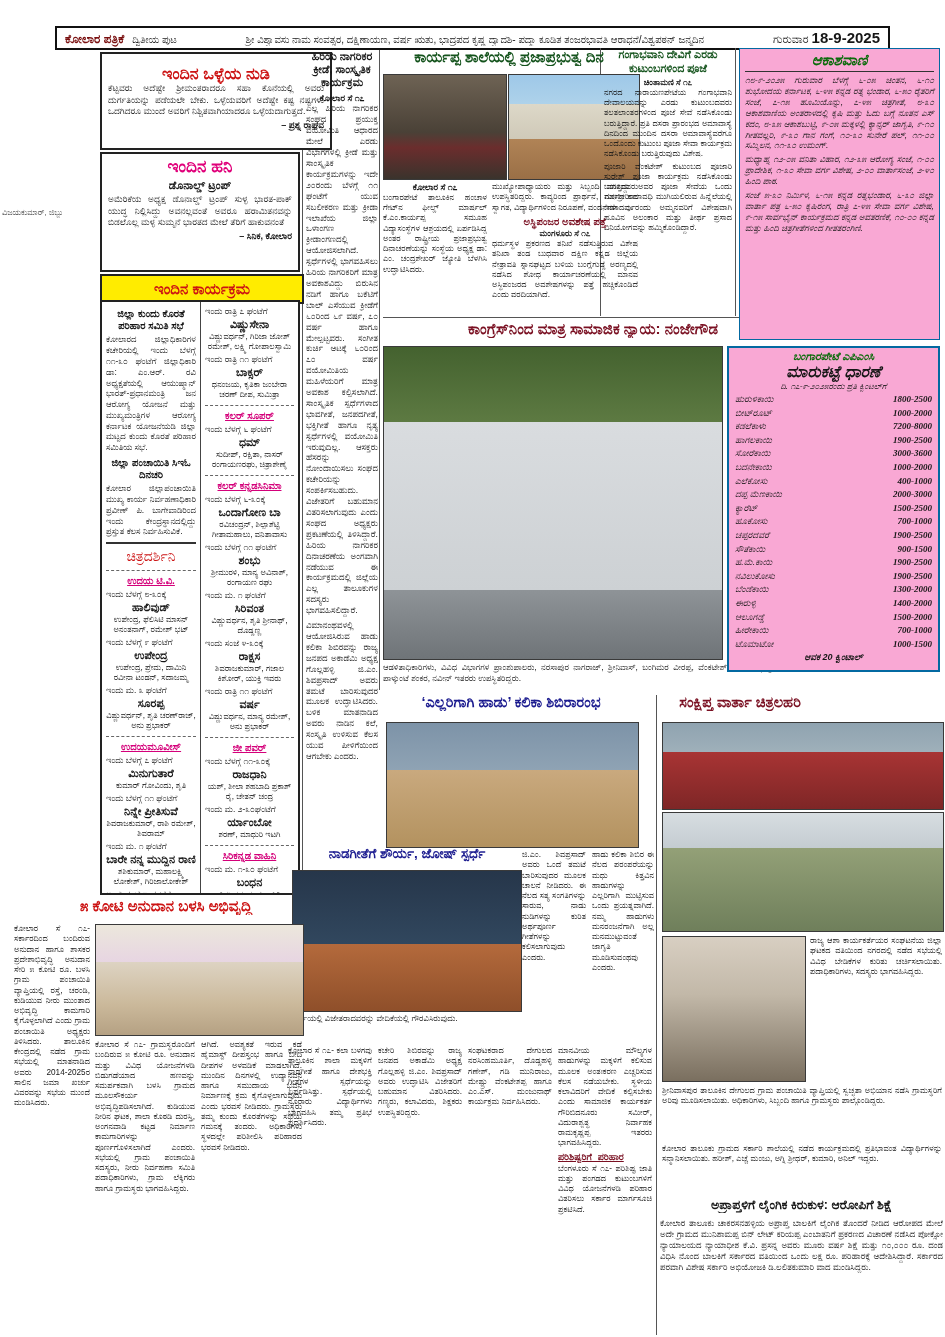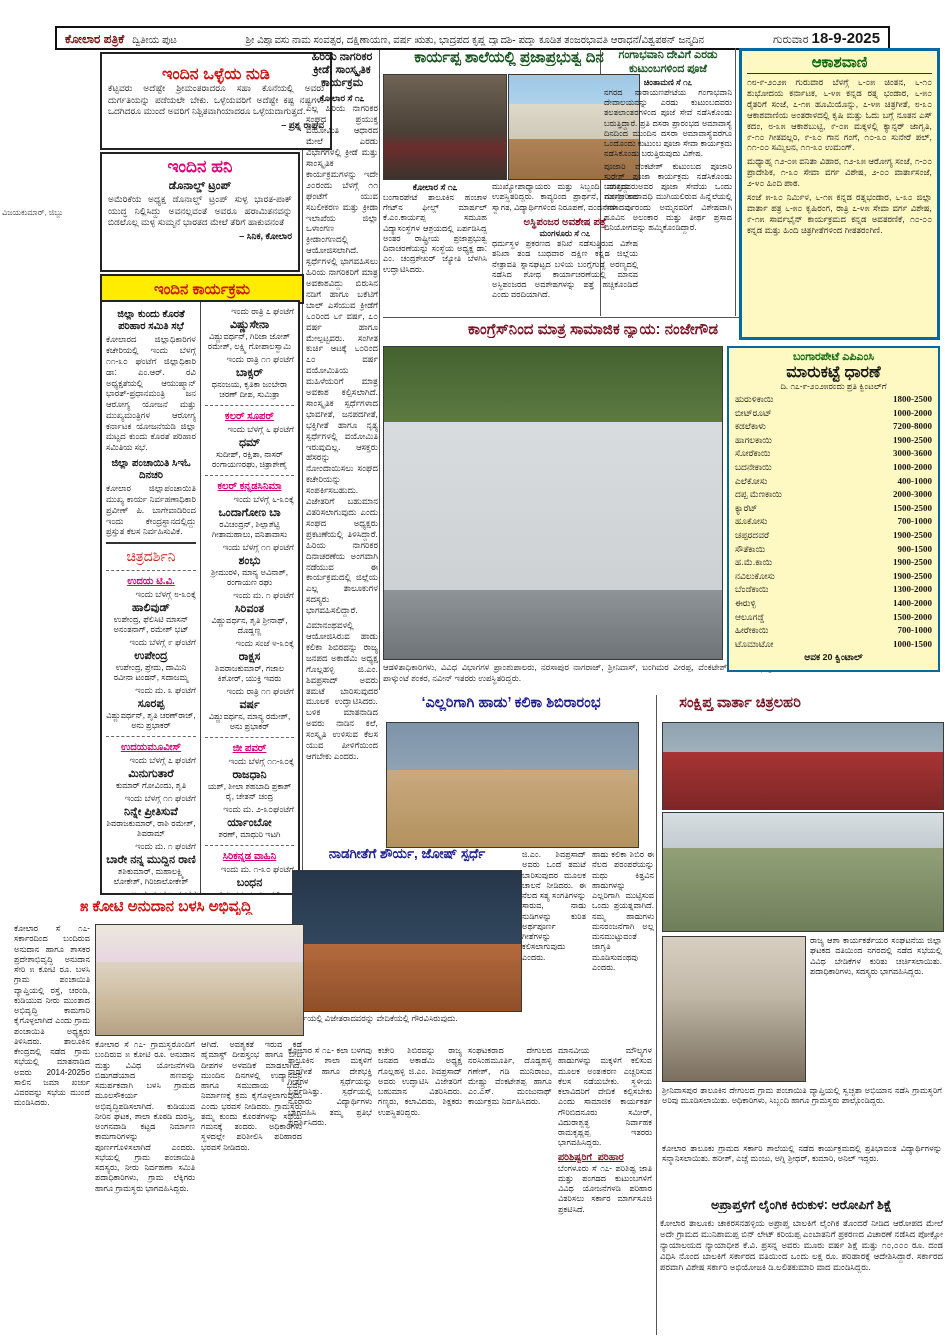--- a/index.html
+++ b/index.html
@@ -1,20 +1,20 @@
 <!DOCTYPE html>
 <html><head>
 <meta charset="utf-8">
 <style>
   html,body{margin:0;padding:0;background:#fff;}
   body{width:945px;height:1337px;position:relative;overflow:hidden;
        font-family:"Liberation Sans","DejaVu Sans",sans-serif;color:#161616;}
   .abs{position:absolute;overflow:hidden;}
   .box{border:2px solid #222;background:#fff;}
-  .thinbox{border:3px solid #0369a1;background:#fef9c3;}
+  .thinbox{border:1px solid #0369a1;background:#f9a8d4;font-style:italic;}
   .jt{text-align:justify;text-justify:inter-word;}
   .b{font-weight:bold;}
   .ctr{text-align:center;}
   .vline{position:absolute;width:1px;background:#555;}
   .hline{position:absolute;height:1px;background:#555;}
   
   .masthead{display:flex;align-items:flex-end;gap:8px;padding:2px 8px;font-size:10.5px;border:2px solid #111;}
   .brand{color:#7a1010;font-weight:bold;font-size:12px;white-space:nowrap;}
   .panch{flex:1;text-align:center;font-size:10px;white-space:nowrap;overflow:hidden;}
   .dateblock{white-space:nowrap;font-size:11px;}
@@ -29,21 +29,21 @@
   
   .body9{font-size:9px;line-height:1.28;}
   .body86{font-size:8.6px;line-height:1.27;}
   .body82{font-size:8.2px;line-height:1.25;}
   .dl{font-weight:bold;}
   
   .ln-head{font-weight:bold;font-size:10px;text-align:center;line-height:1.22;margin:4px 0 2px;}
   .ln-text{font-size:8.5px;text-align:justify;line-height:1.27;margin-bottom:3px;}
   .ln-cinema{color:#cc1313;font-weight:normal;font-size:14px;text-align:center;border-top:2px solid #333;padding-top:4px;margin-top:5px;}
   .ln-channel{color:#d4007a;font-weight:bold;font-size:10px;text-align:center;text-decoration:underline;border-top:1px dashed #666;margin-top:5px;padding-top:4px;}
-  .ln-time{font-size:8.5px;text-align:right;margin-top:2px;}
+  .ln-time{font-size:8.5px;text-align:left;margin-top:2px;}
   .ln-movie{font-weight:bold;font-size:11px;text-align:center;margin:1px 0;}
   .ln-cast{font-size:8.2px;text-align:center;line-height:1.22;margin-bottom:2px;}
   
   .mrow{display:flex;justify-content:space-between;font-size:9px;line-height:13.6px;}
   .mrow .mv{font-weight:bold;font-family:"Liberation Serif",serif;}
   
   .photo{border:1px solid #3a3a3a;}
   .ph-demo{background:linear-gradient(to bottom,#6e6354 0%,#4a4137 55%,#6b2d2d 70%,#3a332c 100%);}
   .ph-school{background:linear-gradient(to bottom,#9ec8e8 0%,#aed2ea 28%,#ddd8c8 28%,#cfc9b8 62%,#b08356 62%,#9a6f46 100%);}
   .ph-congress{background:linear-gradient(to bottom,#44622f 0%,#5d7a42 24%,#d9dcdf 24%,#cdd1d4 78%,#8e9397 78%,#6f7478 100%);}

